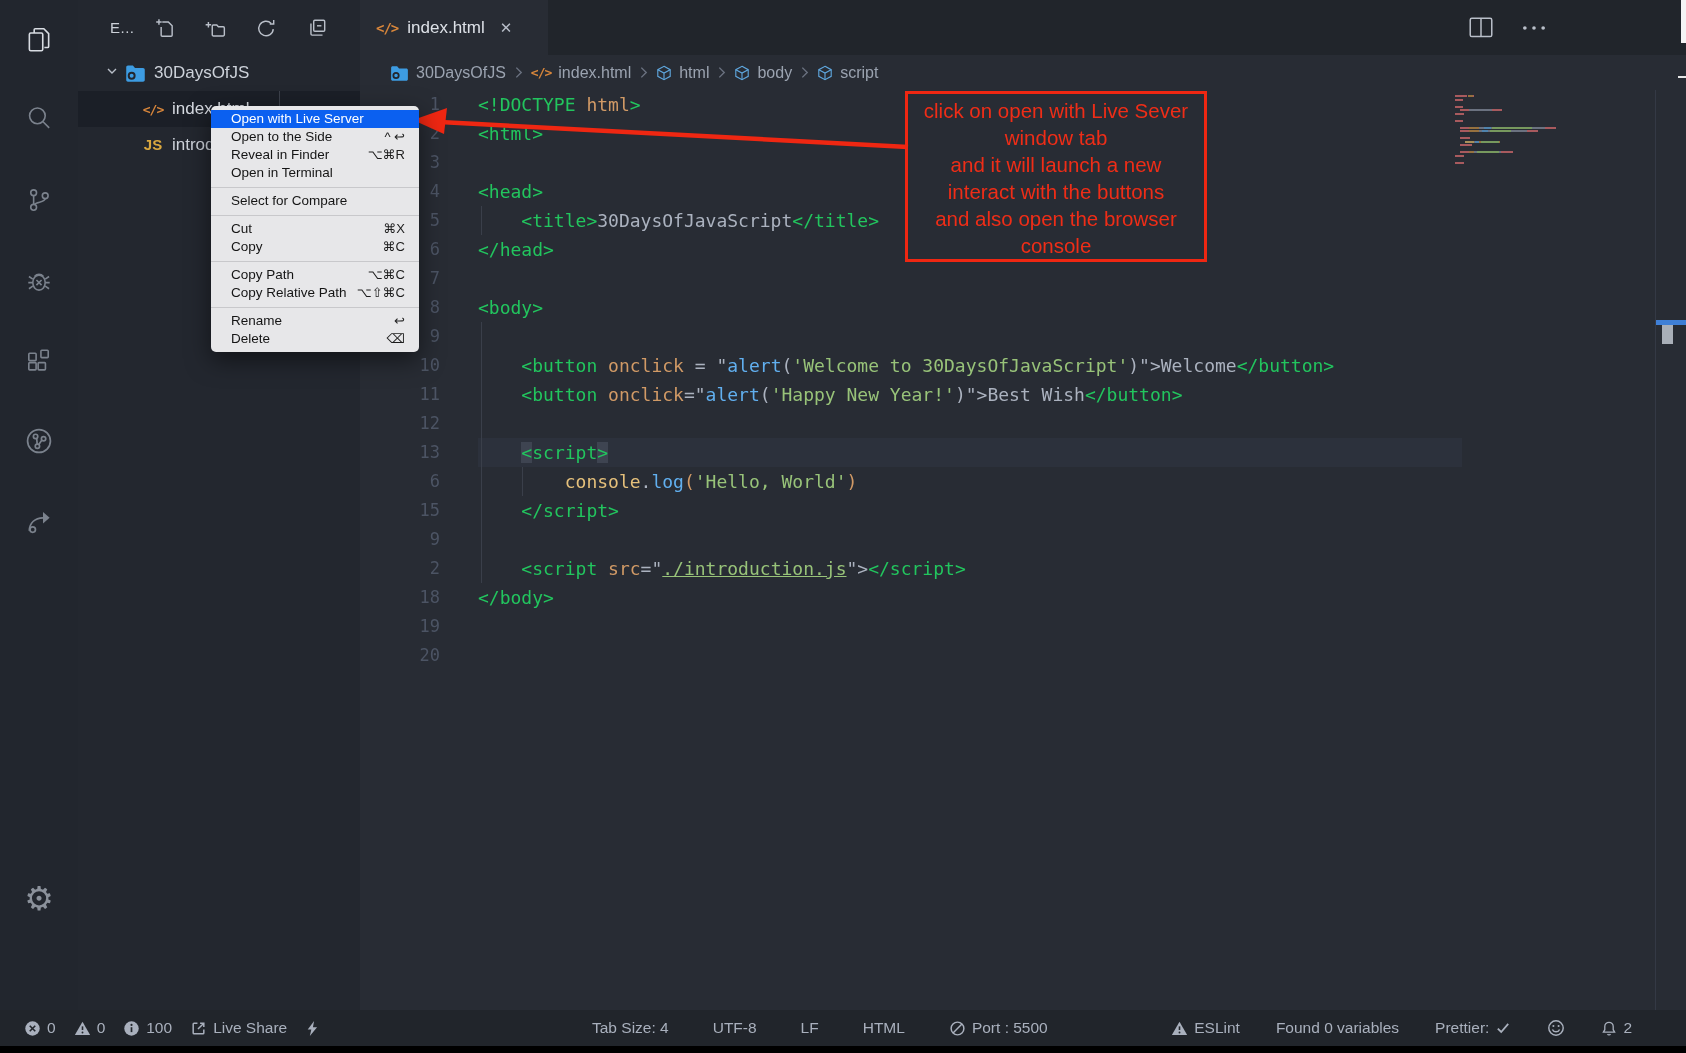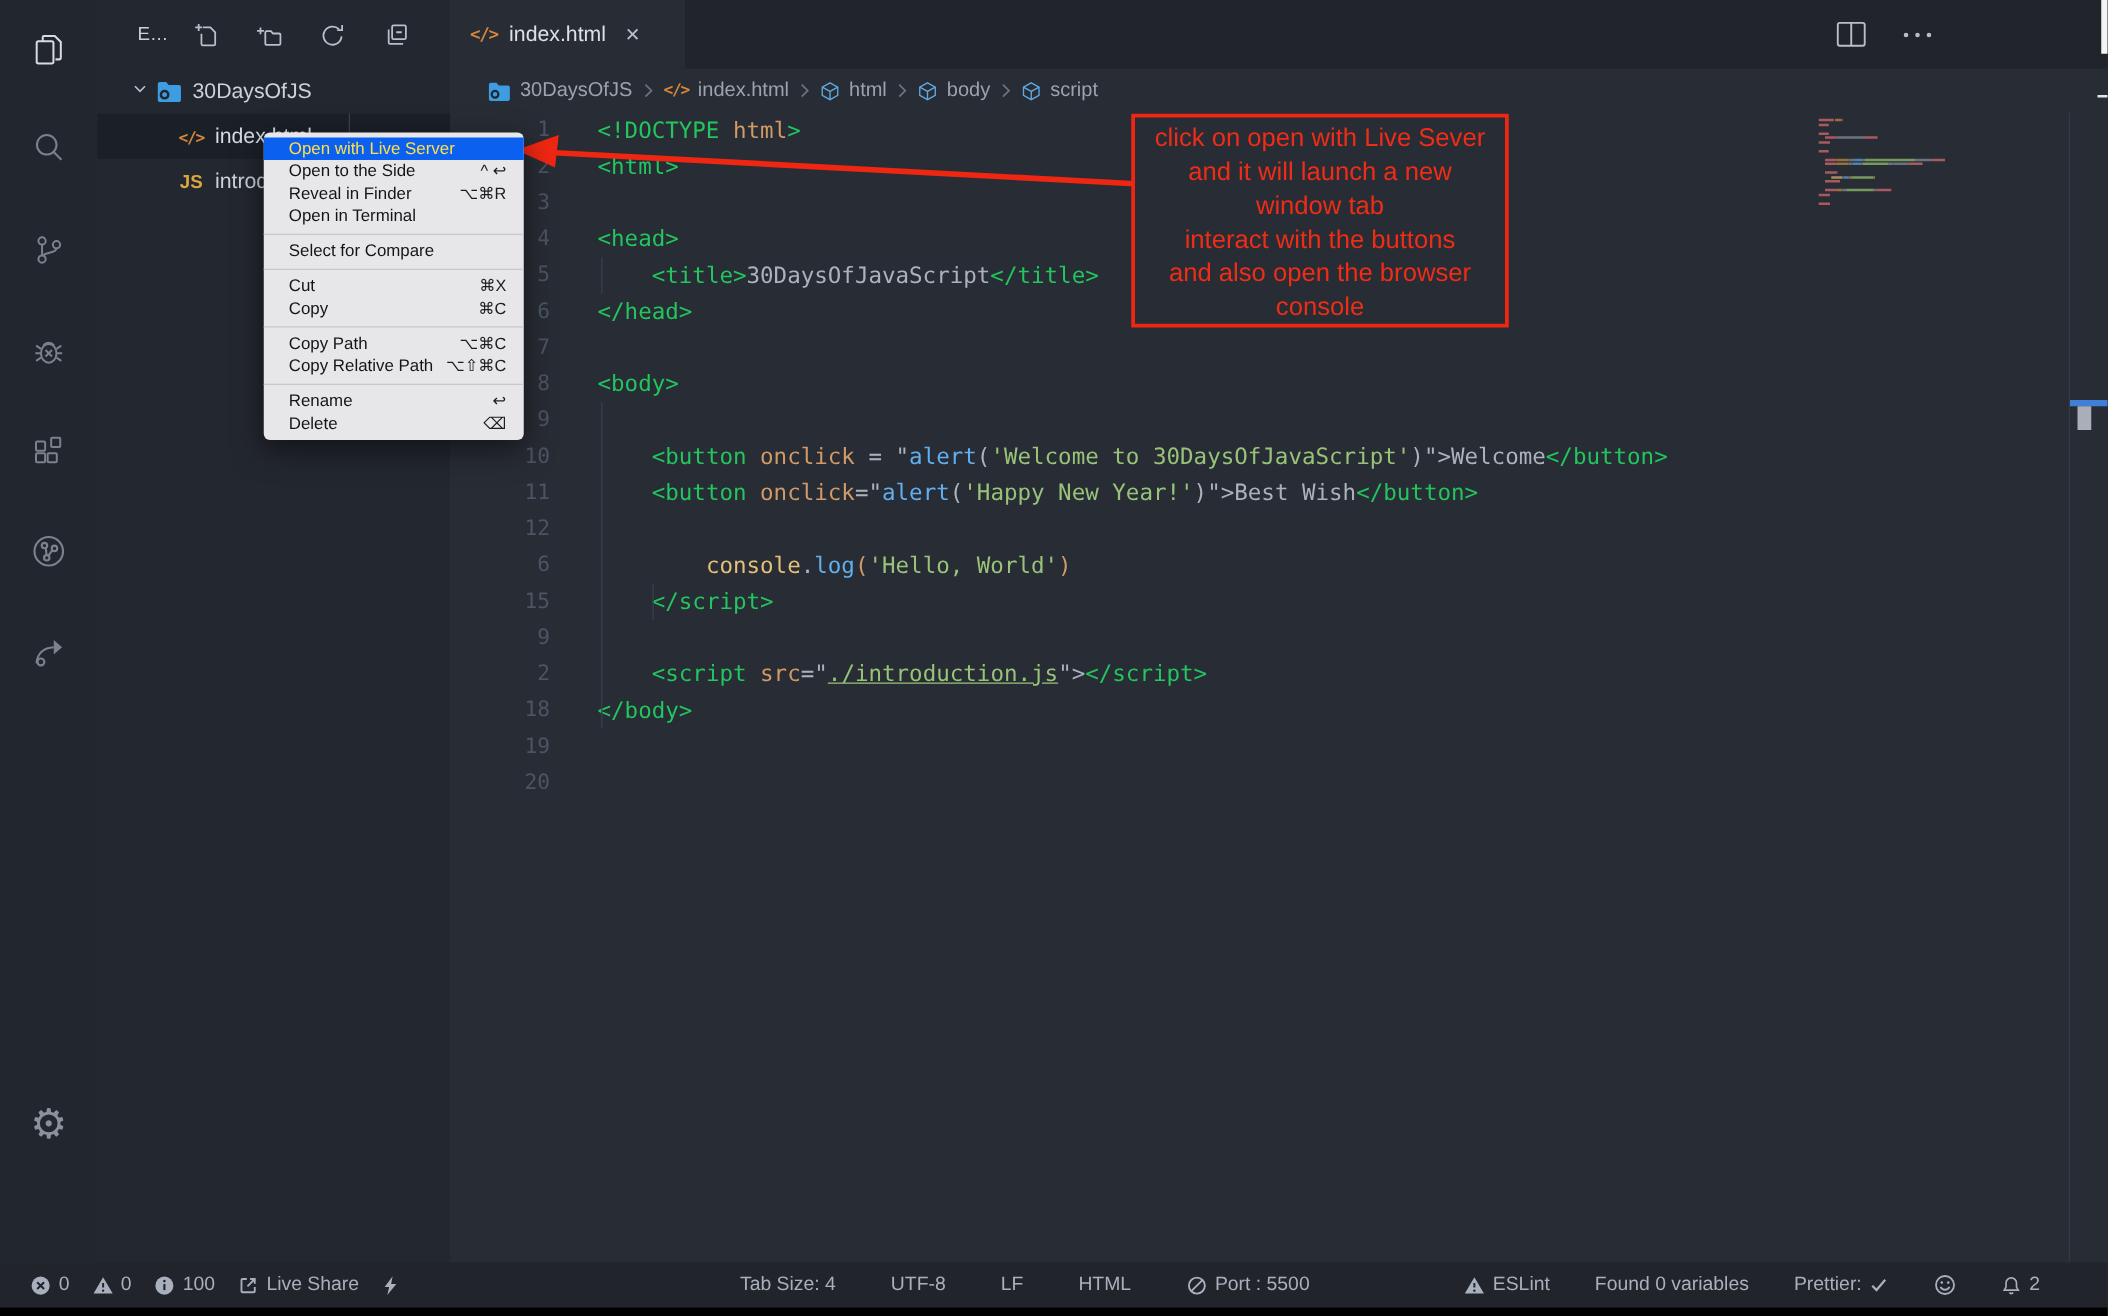--- a/index.html
+++ b/index.html
@@ -59,21 +59,21 @@
   #ov-divider{left:1655px;top:90px;width:1px;height:920px;background:#343945}
   #ov-cursor{left:1656px;top:320px;width:30px;height:5px;background:#3f7fd6}
   #ov-handle{left:1662px;top:325px;width:11px;height:19px;background:#a9afb8;cursor:pointer}
   #edge-white{left:1681px;top:0;width:5px;height:43px;background:#f4f4f4}
   #edge-line{left:1678px;top:76px;width:8px;height:2px;background:#e6e6e6}
   
   #menu{left:211px;top:106px;width:208px;background:#e7e7e9;border-radius:5px;
         box-shadow:0 8px 24px rgba(0,0,0,.5);padding:4px 0;z-index:40;font-size:13.5px;color:#151515}
   .menu-item{height:18px;line-height:18px;display:flex;justify-content:space-between;
              padding:0 14px 0 20px;cursor:pointer}
-  .menu-item.hl{background:#0b60f0;color:#fde047}
+  .menu-item.hl{background:#0b60f0;color:#ffffff}
   .mi-short{color:#1c1c1c;font-size:13px}
   .menu-item.hl .mi-short{color:#fff}
   .menu-sep{height:1px;background:#c8c8cb;margin:4.5px 0}
   
   #anno{left:905px;top:91px;width:296px;height:162px;border:3px solid #ef2712;z-index:30;
         color:#ef2d17;font-size:20.5px;line-height:27px;text-align:center;padding-top:3px}
   #arrow{left:0;top:0;width:1686px;height:1053px;z-index:35;pointer-events:none}
   
   #statusbar{left:0;top:1010px;width:1686px;height:36px;background:#21252b;color:#a9b0bd;font-size:15.5px}
   .sb-group{position:absolute;top:0;height:36px;display:flex;align-items:center;gap:18px}
@@ -293,20 +293,21 @@
     <div class="cline"><span class="lnum">3</span><span class="ltext"></span></div>
     <div class="cline"><span class="lnum">4</span><span class="ltext"><span class="tk-tag">&lt;head&gt;</span></span></div>
     <div class="cline"><span class="lnum">5</span><span class="ltext"><span class="tk-pln">    </span><span class="tk-tag">&lt;title&gt;</span><span class="tk-pln">30DaysOfJavaScript</span><span class="tk-tag">&lt;/title&gt;</span></span></div>
     <div class="cline"><span class="lnum">6</span><span class="ltext"><span class="tk-tag">&lt;/head&gt;</span></span></div>
     <div class="cline"><span class="lnum">7</span><span class="ltext"></span></div>
     <div class="cline"><span class="lnum">8</span><span class="ltext"><span class="tk-tag">&lt;body&gt;</span></span></div>
     <div class="cline"><span class="lnum">9</span><span class="ltext"></span></div>
     <div class="cline"><span class="lnum">10</span><span class="ltext"><span class="tk-pln">    </span><span class="tk-tag">&lt;button</span><span class="tk-attr"> onclick</span><span class="tk-pln"> = "</span><span class="tk-fn">alert</span><span class="tk-pln">(</span><span class="tk-str">'Welcome to 30DaysOfJavaScript'</span><span class="tk-pln">)"&gt;</span><span class="tk-pln">Welcome</span><span class="tk-tag">&lt;/button&gt;</span></span></div>
     <div class="cline"><span class="lnum">11</span><span class="ltext"><span class="tk-pln">    </span><span class="tk-tag">&lt;button</span><span class="tk-attr"> onclick</span><span class="tk-pln">="</span><span class="tk-fn">alert</span><span class="tk-pln">(</span><span class="tk-str">'Happy New Year!'</span><span class="tk-pln">)"&gt;</span><span class="tk-pln">Best Wish</span><span class="tk-tag">&lt;/button&gt;</span></span></div>
     <div class="cline"><span class="lnum">12</span><span class="ltext"></span></div>
+    <div class="cline cur"><span class="lnum">13</span><span class="ltext"><span class="tk-pln">    </span><span class="tk-tag tk-sel">&lt;</span><span class="tk-tag">script</span><span class="tk-tag tk-sel">&gt;</span></span></div>
     <div class="cline"><span class="lnum">6</span><span class="ltext"><span class="tk-pln">        </span><span class="tk-obj">console</span><span class="tk-pln">.</span><span class="tk-fn">log</span><span class="tk-gold">(</span><span class="tk-str">'Hello, World'</span><span class="tk-gold">)</span></span></div>
     <div class="cline"><span class="lnum">15</span><span class="ltext"><span class="tk-pln">    </span><span class="tk-tag">&lt;/script&gt;</span></span></div>
     <div class="cline"><span class="lnum">9</span><span class="ltext"></span></div>
     <div class="cline"><span class="lnum">2</span><span class="ltext"><span class="tk-pln">    </span><span class="tk-tag">&lt;script</span><span class="tk-attr"> src</span><span class="tk-pln">="</span><span class="tk-lnk">./introduction.js</span><span class="tk-pln">"&gt;</span><span class="tk-tag">&lt;/script&gt;</span></span></div>
     <div class="cline"><span class="lnum">18</span><span class="ltext"><span class="tk-tag">&lt;/body&gt;</span></span></div>
     <div class="cline"><span class="lnum">19</span><span class="ltext"></span></div>
     <div class="cline"><span class="lnum">20</span></div>
   </div>
 <div class="iguide abs" style="left:481px;top:206px;height:29px"></div>
 <div class="iguide abs" style="left:481px;top:322px;height:261px"></div>
@@ -412,22 +413,22 @@
       <span class="mi-short">↩</span>
     </div>
     <div class="menu-item">
       <span class="mi-label">Delete</span>
       <span class="mi-short">⌫</span>
     </div>
   </div>
 
 <div id="anno" class="abs">
     <div>click on open with Live Sever</div>
+    <div>window tab</div>
     <div>and it will launch a new</div>
-    <div>window tab</div>
     <div>interact with the buttons</div>
     <div>and also open the browser</div>
     <div>console</div>
   </div>
 <svg id="arrow" class="abs">
   <line x1="908" y1="147" x2="440" y2="122" stroke="#ef2712" stroke-width="4.5"></line>
   <polygon points="413,120 447,108 444,134" fill="#ef2712"></polygon>
 </svg>
 
 <div id="statusbar" class="abs">

